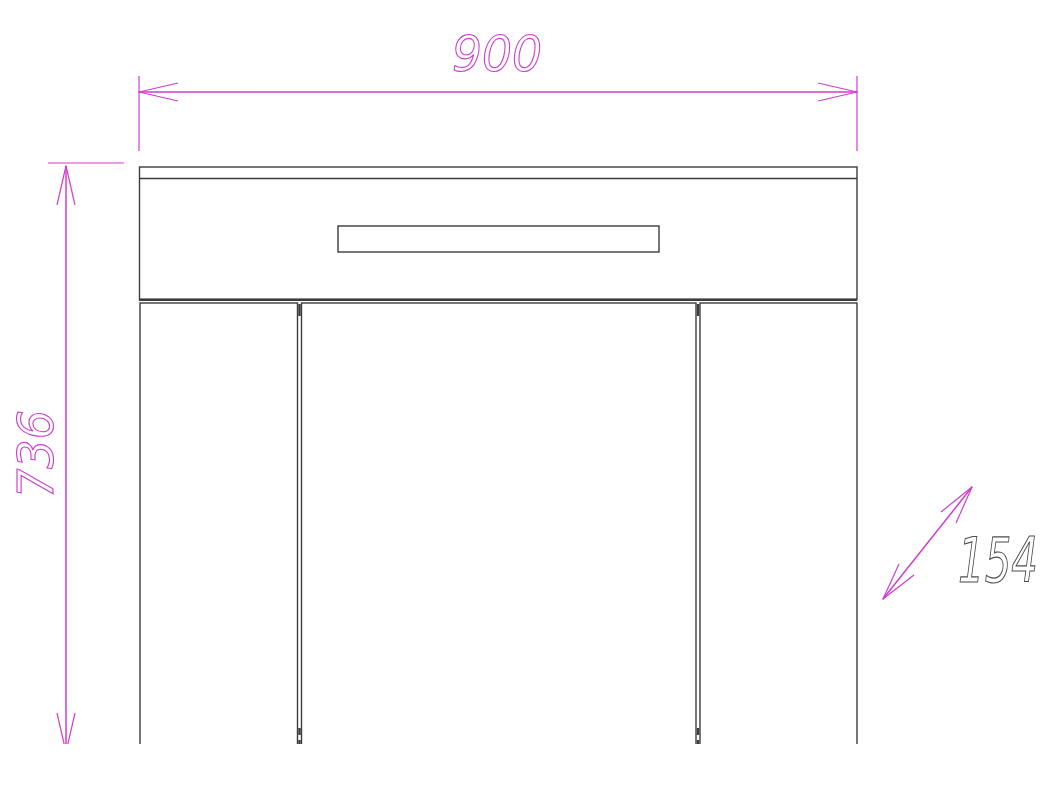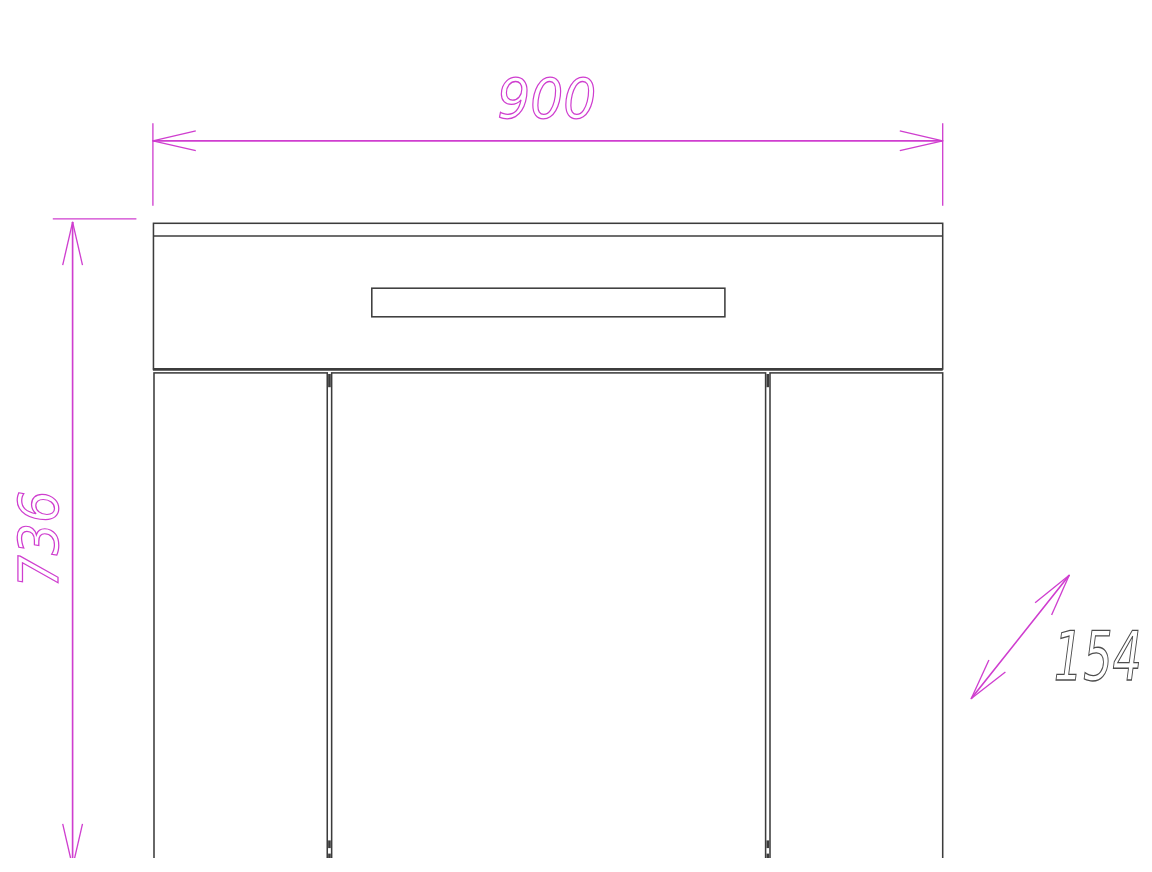--- a/index.html
+++ b/index.html
@@ -7,21 +7,20 @@
     padding: 0;
     background: var(--bg, #ffffff);
     font-family: "DejaVu Sans", sans-serif;
   }
   .canvas {
     position: relative;
     width: 1047px;
     height: 744px;
     background: var(--bg, #ffffff);
     overflow: hidden;
-    margin-top: 36px;
   }
   svg { display: block; }
 
   
   .cab {
     stroke: var(--line, #3c3c3c);
     stroke-width: 1.4;
     fill: none;
   }
   .cab-thick {

